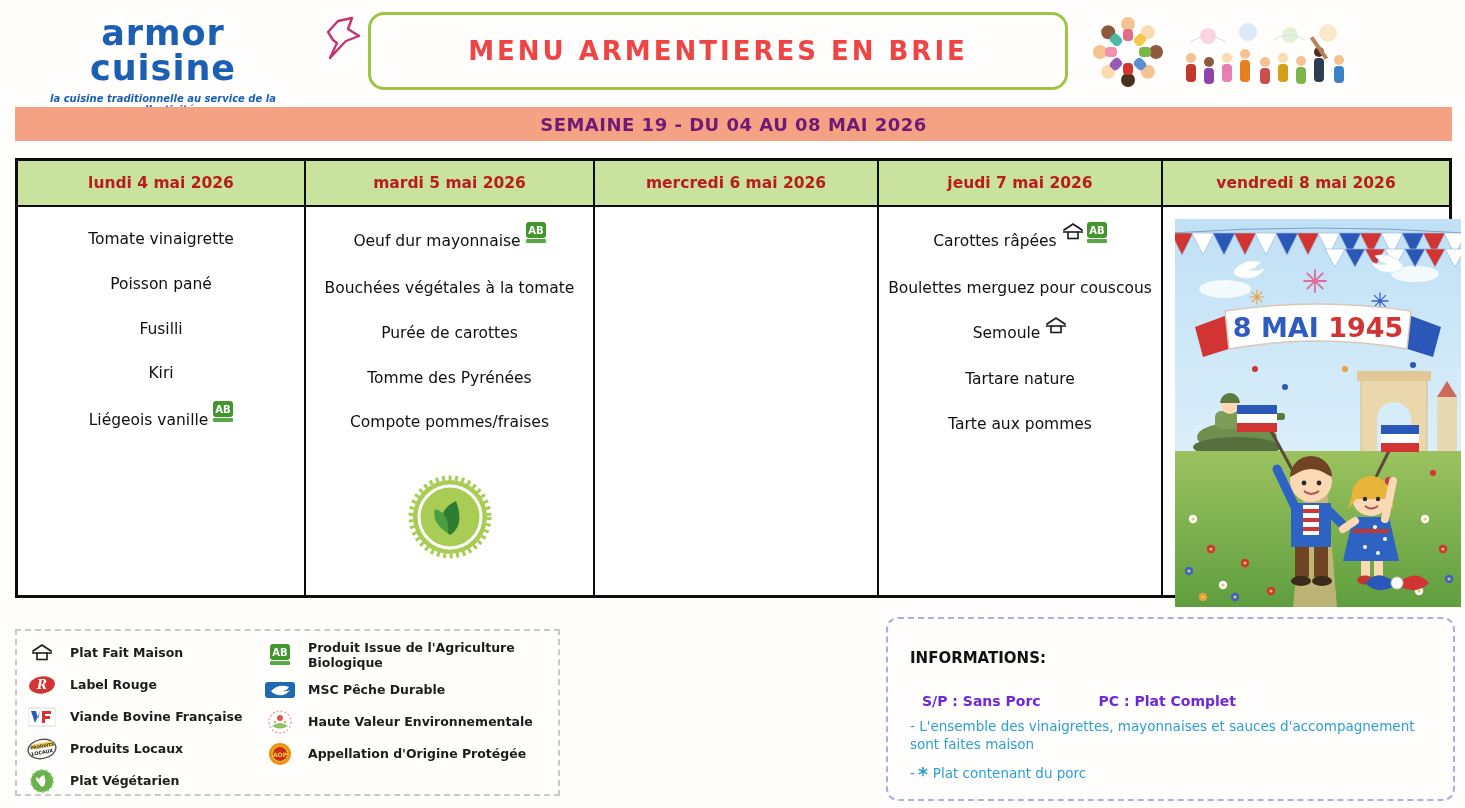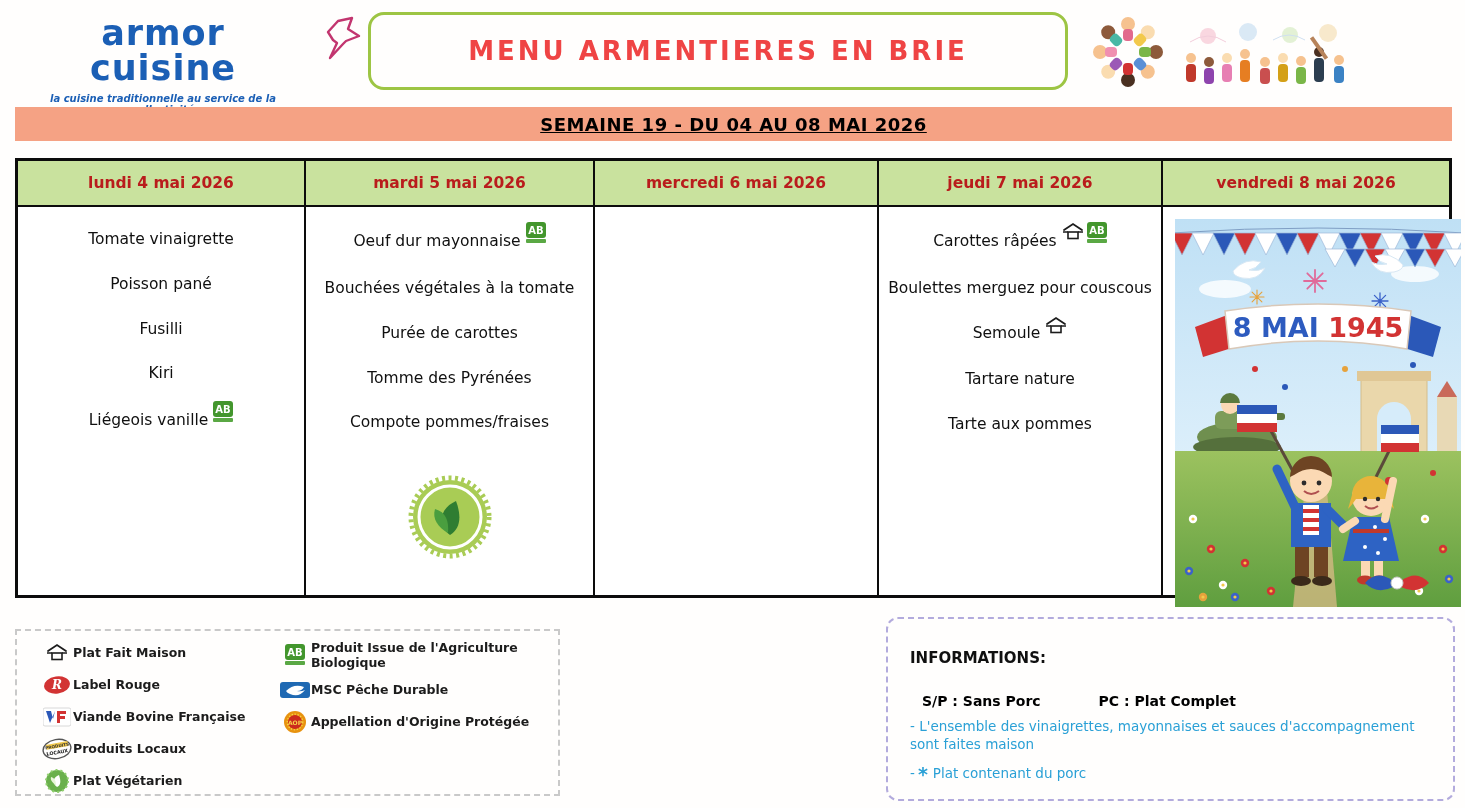--- a/index.html
+++ b/index.html
@@ -10,43 +10,43 @@
   .logo{position:absolute;left:28px;top:16px;width:270px;text-align:center;}
   .logo-title{color:#1b5fb5;font-size:35px;font-weight:800;letter-spacing:1px;line-height:1;}
   .logo-tagline{color:#1b5fb5;font-size:10px;font-weight:700;font-style:italic;margin-top:7px;}
   .pushpin{position:absolute;left:322px;top:16px;width:44px;height:48px;}
   .menu-title-box{position:absolute;left:368px;top:12px;width:700px;height:78px;border:3px solid #9dc544;border-radius:16px;display:flex;align-items:center;justify-content:center;background:#fffefd;box-sizing:border-box;}
   .menu-title{color:#ef4444;font-size:26px;font-weight:700;letter-spacing:3px;}
   .kids-circle{position:absolute;left:1090px;top:12px;}
   .kids-row{position:absolute;left:1178px;top:22px;}
 
   
-  .week-banner{position:absolute;left:15px;top:107px;width:1437px;height:34px;background:#f5a284;display:flex;align-items:center;justify-content:center;font-weight:700;font-size:18px;color:#000000;letter-spacing:.5px;text-decoration:underline;}
+  .week-banner{position:absolute;left:15px;top:107px;width:1437px;height:34px;background:#f5a284;display:flex;align-items:center;justify-content:center;font-weight:700;font-size:18px;color:#701a75;letter-spacing:.5px;}
 
   
   .menu-table{position:absolute;left:15px;top:158px;width:1437px;border:3px solid #0c0c0c;box-sizing:border-box;display:grid;grid-template-columns:288px 289px 284px 284px 286px;background:#fff;}
   .day-col{border-right:2px solid #0c0c0c;display:flex;flex-direction:column;}
   .day-col:last-child{border-right:none;}
   .day-header{height:44px;background:#c9e29e;border-bottom:2px solid #0c0c0c;display:flex;align-items:center;justify-content:center;font-weight:700;font-size:15.5px;color:#b91c1c;}
   .day-body{height:388px;position:relative;display:flex;flex-direction:column;align-items:center;padding-top:24px;box-sizing:border-box;gap:27px;background:#fff;}
   .day-body.no-pad{padding:12px;gap:0;display:block;}
   .menu-item{font-size:15.5px;color:#101010;display:flex;align-items:center;justify-content:flex-start;gap:5px;text-align:center;line-height:1.15;}
   .menu-icons{display:inline-flex;gap:3px;position:relative;top:-9px;}
   .veg-badge{margin-top:16px;}
 
   
   .legend-box{position:absolute;left:15px;top:629px;width:545px;height:167px;border:2px dashed #c9c9c9;box-sizing:border-box;padding:9px 8px 6px 10px;display:grid;grid-template-columns:232px 1fr;column-gap:6px;background:#fffefd;}
   .legend-col{display:flex;flex-direction:column;justify-content:flex-start;gap:7px;}
-  .legend-item{display:flex;align-items:center;gap:1px;font-size:12.5px;font-weight:600;color:#1c1c1c;margin-left:15px;}
+  .legend-item{display:flex;align-items:center;gap:13px;font-size:12.5px;font-weight:600;color:#1c1c1c;}
   .legend-icon{width:30px;height:25px;flex:none;display:flex;align-items:center;justify-content:center;}
 
   
   .info-box{position:absolute;left:886px;top:617px;width:569px;height:184px;border:2px dashed #b3abdd;border-radius:12px;box-sizing:border-box;padding:30px 20px 0 22px;background:#fffefd;}
   .info-title{font-weight:700;font-size:15px;color:#101010;}
-  .info-codes{margin-top:26px;font-weight:700;font-size:14px;color:#000000;display:flex;gap:58px;padding-left:12px;}
+  .info-codes{margin-top:26px;font-weight:700;font-size:14px;color:#6d28d9;display:flex;gap:58px;padding-left:12px;}
   .info-note{color:#2aa0d6;font-size:13.5px;margin-top:9px;line-height:1.3;}
   .info-star{font-size:19px;font-weight:700;vertical-align:-3px;margin:0 5px 0 3px;}
 </style>
 </head>
 <body>
 
 <div class="page">
 
   <div class="logo">
     <div class="logo-title">armor cuisine</div>
@@ -513,20 +513,32 @@
             <svg width="30" height="16" viewBox="0 0 30 16">
               <rect x="0" y="0" width="30" height="16" rx="3" fill="#1f69b3"></rect>
               <path d="M6 9 q8 -8 18 -4 q-2 4 -7 4 q4 1 8 -1 q-6 8 -15 4 q-3-1-4-3z" fill="#ffffff"></path>
             </svg>
           </span>
           <span>MSC Pêche Durable</span>
         </div>
         <div class="legend-item">
           <span class="legend-icon">
             <svg width="24" height="24" viewBox="0 0 24 24">
+              <circle cx="12" cy="12" r="11" fill="#ffffff" stroke="#e0a9a0" stroke-width="1.4" stroke-dasharray="2 2"></circle>
+              <circle cx="12" cy="8" r="3" fill="#e2574c"></circle>
+              <path d="M4 16 q8 -6 16 0 q-8 5 -16 0z" fill="#8bbf6a"></path>
+              <circle cx="7" cy="12" r="1.2" fill="#e6a23c"></circle>
+              <circle cx="17" cy="12" r="1.2" fill="#e6a23c"></circle>
+            </svg>
+          </span>
+          <span>Haute Valeur Environnementale</span>
+        </div>
+        <div class="legend-item">
+          <span class="legend-icon">
+            <svg width="24" height="24" viewBox="0 0 24 24">
               <circle cx="12" cy="12" r="11" fill="#e8920f"></circle>
               <circle cx="12" cy="12" r="7" fill="#cc2b1d"></circle>
               <circle cx="12" cy="12" r="7.8" fill="none" stroke="#f6d44a" stroke-width="1.2" stroke-dasharray="1.5 1.5"></circle>
               <text x="12" y="14.5" font-size="6" font-weight="bold" fill="#f6d44a" text-anchor="middle" font-family="DejaVu Sans,sans-serif">AOP</text>
             </svg>
           </span>
           <span>Appellation d'Origine Protégée</span>
         </div>
       </div>
   </div>

